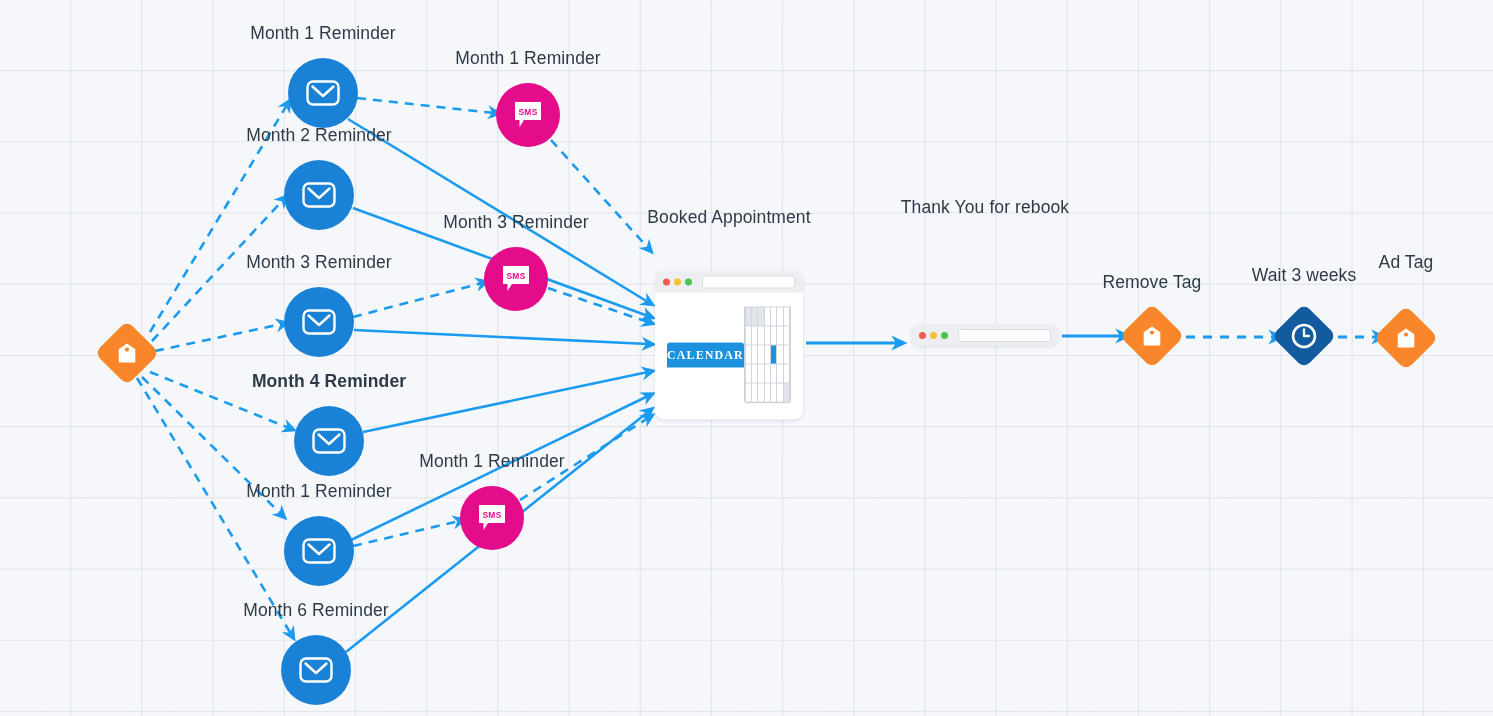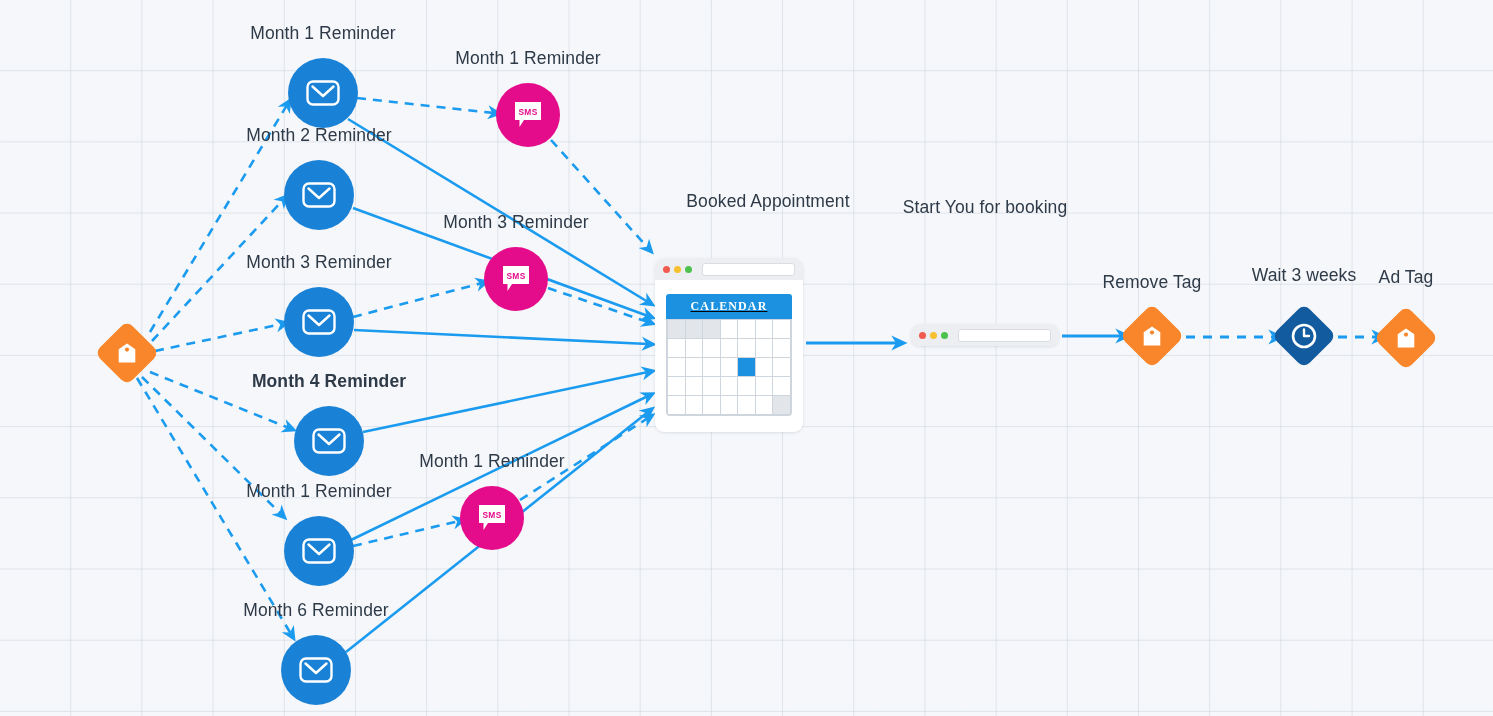--- a/index.html
+++ b/index.html
@@ -90,23 +90,21 @@
     flex: 1;
     height: 11px;
     margin-left: 6px;
     background: #ffffff;
     border: 1px solid #d9dde2;
     border-radius: 3px;
   }
   .browser-body {
     padding: 14px 12px 16px 12px;
     display: flex;
-    flex-direction: column;
     align-items: center;
-    text-decoration: underline;
   }
   
   .cal-head {
     width: 126px;
     background: #1b91e0;
     color: #fff;
     font-family: "Liberation Serif", serif;
     font-weight: bold;
     font-size: 12px;
     letter-spacing: 1.1px;
@@ -217,25 +215,25 @@
 
   <div class="label" style="left:323px;  top:33px;">Month 1 Reminder</div>
   <div class="label" style="left:319px;  top:135px;">Month 2 Reminder</div>
   <div class="label" style="left:319px;  top:262px;">Month 3 Reminder</div>
   <div class="label" style="left:329px;  top:381px;font-weight:bold;">Month 4 Reminder</div>
   <div class="label" style="left:319px;  top:491px;">Month 1 Reminder</div>
   <div class="label" style="left:316px;  top:610px;">Month 6 Reminder</div>
   <div class="label" style="left:528px;  top:58px;">Month 1 Reminder</div>
   <div class="label" style="left:516px;  top:222px;">Month 3 Reminder</div>
   <div class="label" style="left:492px;  top:461px;">Month 1 Reminder</div>
-  <div class="label" style="left:729px;  top:201px;margin-left:39px;">Booked Appointment</div>
-  <div class="label" style="left:985px;  top:207px;">Start You for booking</div>
+  <div class="label" style="left:729px;  top:217px;">Booked Appointment</div>
+  <div class="label" style="left:985px;  top:207px;">Thank You for rebook</div>
   <div class="label" style="left:1152px; top:282px;">Remove Tag</div>
   <div class="label" style="left:1304px; top:275px;">Wait 3 weeks</div>
-  <div class="label" style="left:1406px; top:277px;">Ad Tag</div>
+  <div class="label" style="left:1406px; top:262px;">Ad Tag</div>
 
   <div class="diamond tag" style="position:absolute; left:127px; top:353px;">
     <span class="inner">
       <svg width="18" height="20" viewBox="0 0 18 20">
         <path d="M9 0.5 L17.3 6.3 L17.3 19.4 L0.7 19.4 L0.7 6.3 Z" fill="#ffffff"></path>
         <circle cx="9" cy="6.6" r="2.1" fill="#f9862a"></circle>
       </svg>
     </span>
   </div>
 

